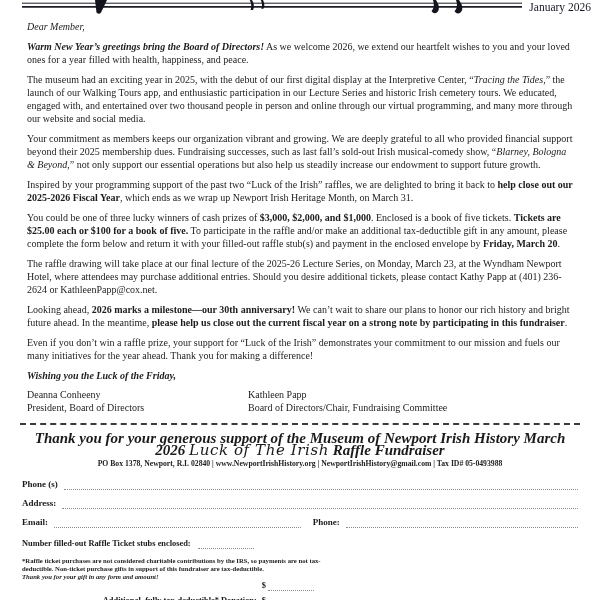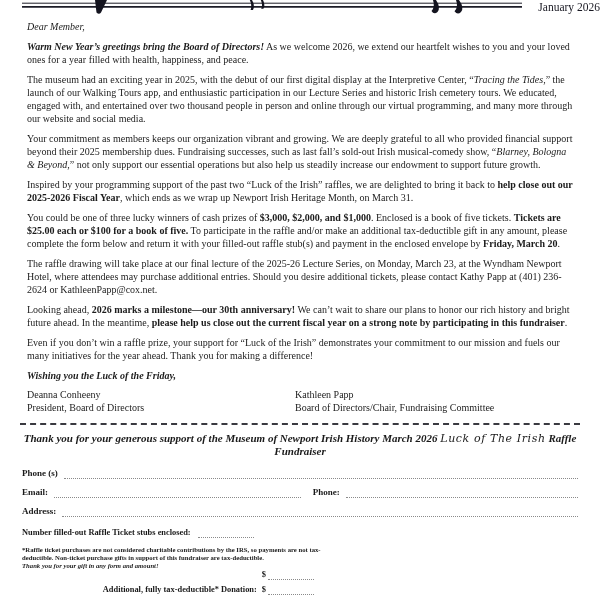--- a/index.html
+++ b/index.html
@@ -10,50 +10,50 @@
     color: #1c1c1c;
     font-family: "Liberation Serif", serif;
     overflow: hidden;
     position: relative;
   }
 
   
   .masthead { position: relative; height: 16px; }
   .masthead svg { position: absolute; left: 0; top: 0; }
   .issue-date {
-    position: absolute; top: 0; right: 0;
+    position: absolute; top: 0; right: 9px;
     font-size: 11.5px; color: #181822; line-height: 14px;
     white-space: nowrap;
   }
 
   
   .letter { padding: 4px 27px 0 27px; font-size: 10px; line-height: 13.2px; }
   .letter p { margin: 0 0 6.5px 0; }
   .salutation { margin-bottom: 6.5px; font-style: italic; }
 
   .seg-b { font-weight: bold; }
   .seg-i { font-style: italic; }
   .seg-bi { font-weight: bold; font-style: italic; }
   .seg-script { font-style: italic; font-weight: 500; letter-spacing: 0.6px; font-family: "DejaVu Serif", serif; }
 
   .closing { font-weight: bold; font-style: italic; margin: 2px 0 6px 0; }
 
-  .signatures { display: flex; margin-top: 2px; gap: 47px; }
+  .signatures { display: flex; margin-top: 2px; }
   .sig-col-left { width: 221px; }
   .sig-col-right { flex: 1; }
   .sig-name, .sig-title { font-size: 10px; line-height: 13.2px; }
 
   
   .divider { border-top: 2.6px dashed #3a3a40; margin: 8px 20px 0 20px; }
 
   
   .form { padding: 0 22px; color: #1a1a1a; }
   .thanks-line {
     text-align: center; font-weight: bold; font-style: italic;
-    font-size: 11px; line-height: 12px; margin-top: 7px;
+    font-size: 15px; line-height: 12px; margin-top: 7px;
   }
   .contact-line {
     text-align: center; font-weight: bold;
     font-size: 7.7px; line-height: 9px; margin-top: 3px; color: #222;
   }
 
   .frow { display: flex; align-items: flex-end; font-weight: bold; font-size: 9px; line-height: 11px; }
   .frow-name { margin-top: 11px; }
   .frow-address { margin-top: 8px; }
   .frow-contact { margin-top: 8px; }
@@ -122,40 +122,41 @@
       <div class="sig-name">Kathleen Papp</div>
       <div class="sig-title">Board of Directors/Chair, Fundraising Committee</div>
     </div>
   </div>
 </div>
 
 <div class="divider"></div>
 
 <div class="form">
   <div class="thanks-line"><span>Thank you for your generous support of the Museum of Newport Irish History March 2026 </span><span class="seg-script">Luck of The Irish</span><span> Raffle Fundraiser</span></div>
+  <div class="contact-line">PO Box 1378, Newport, R.I. 02840 | www.NewportIrishHistory.org  | NewportIrishHistory@gmail.com | Tax ID# 05-0493988</div>
 
   <div class="frow frow-name">
     <span>Phone (s)</span>
+    <span class="fill-line"></span>
+  </div>
+
+  <div class="frow frow-address">
+    <span>Address:</span>
     <span class="fill-line"></span>
   </div>
 
   <div class="frow frow-contact">
     <span class="half-email">
       <span>Email:</span>
       <span class="fill-line"></span>
     </span>
     <span class="half-phone">
       <span>Phone:</span>
       <span class="fill-line"></span>
     </span>
-  </div>
-
-  <div class="frow frow-address">
-    <span>Address:</span>
-    <span class="fill-line"></span>
   </div>
 
   <div class="form-bottom">
     <div class="bottom-left">
       <div class="stubs-row">
         <span>Number filled-out Raffle Ticket stubs enclosed:</span>
         <span class="stubs-line"></span>
       </div>
       <div class="fine-print">
         <span>*Raffle ticket purchases are not considered charitable contributions by the IRS, so payments are not tax-deductible. Non-ticket purchase gifts in support of this fundraiser are tax-deductible.</span><br>

